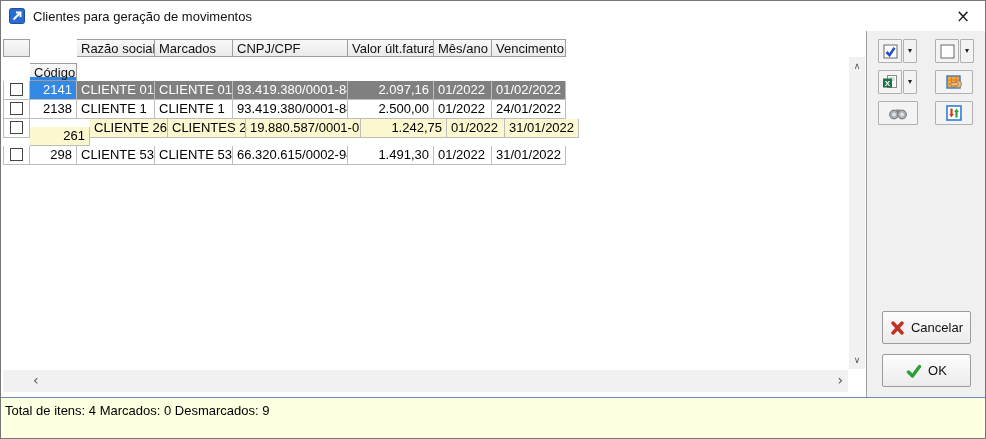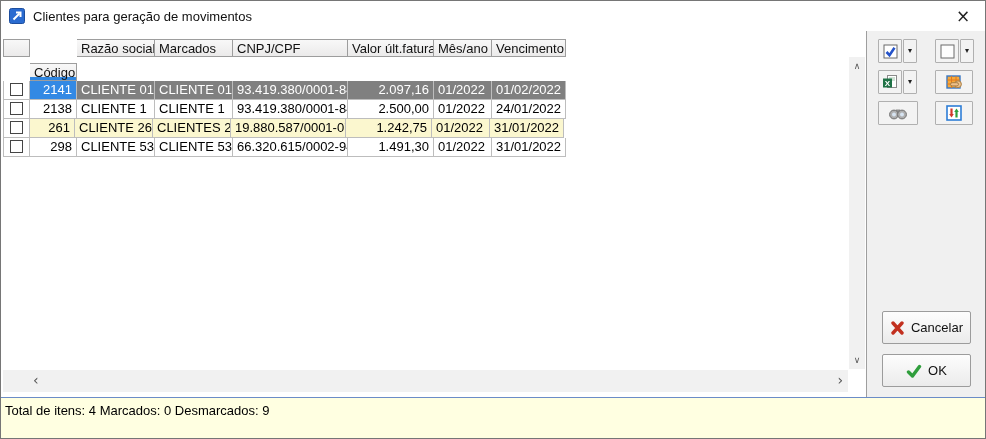--- a/index.html
+++ b/index.html
@@ -111,21 +111,21 @@
             <div class="cell al-right" style="width: 47px;">2138</div>
             <div class="cell al-left" style="width: 78px;">CLIENTE 1</div>
             <div class="cell al-left" style="width: 78px;">CLIENTE 1</div>
             <div class="cell al-left" style="width: 115px;">93.419.380/0001-84</div>
             <div class="cell al-right" style="width: 86px;">2.500,00</div>
             <div class="cell al-left" style="width: 58px;">01/2022</div>
             <div class="cell al-left" style="width: 74px;">24/01/2022</div>
           </div>
           <div class="trow highlight">
             <div class="cell cbcell" style="width: 27px;"><span class="cb"></span></div>
-            <div class="cell al-right" style="width: 45px;">261</div>
+            <div class="cell al-right" style="width: 60px; margin-top: 8px;">261</div>
             <div class="cell al-left" style="width: 78px;">CLIENTE 261</div>
             <div class="cell al-left" style="width: 78px;">CLIENTES 261</div>
             <div class="cell al-left" style="width: 115px;">19.880.587/0001-07</div>
             <div class="cell al-right" style="width: 86px;">1.242,75</div>
             <div class="cell al-left" style="width: 58px;">01/2022</div>
             <div class="cell al-left" style="width: 74px;">31/01/2022</div>
           </div>
           <div class="trow">
             <div class="cell cbcell" style="width: 27px;"><span class="cb"></span></div>
             <div class="cell al-right" style="width: 47px;">298</div>

